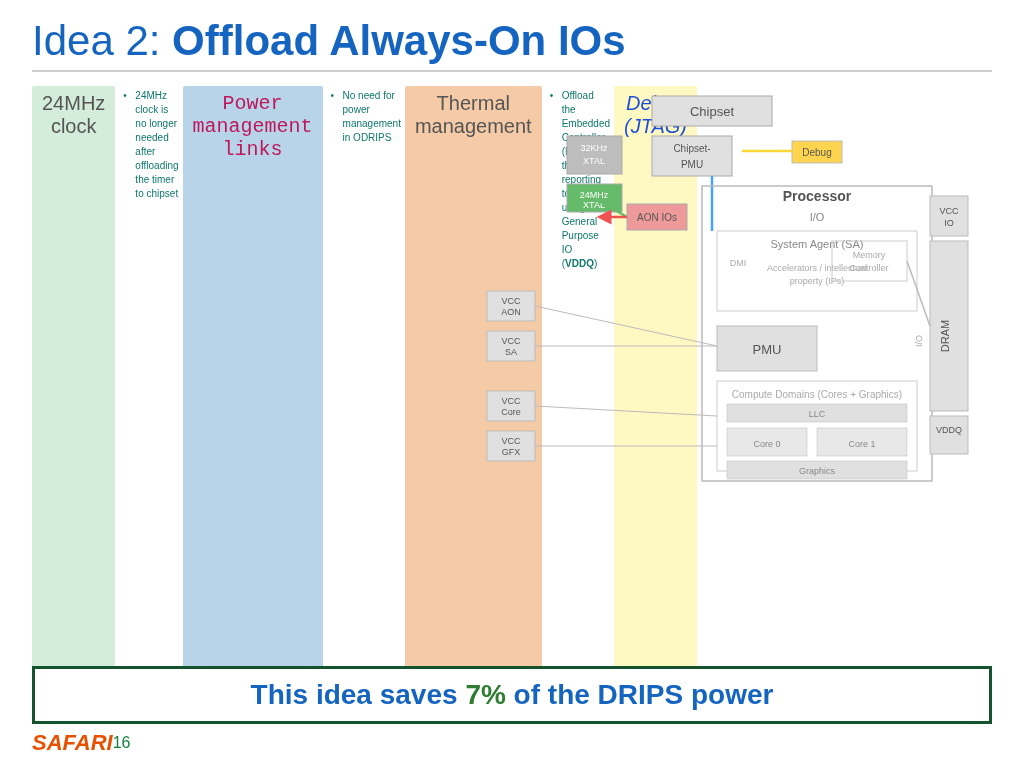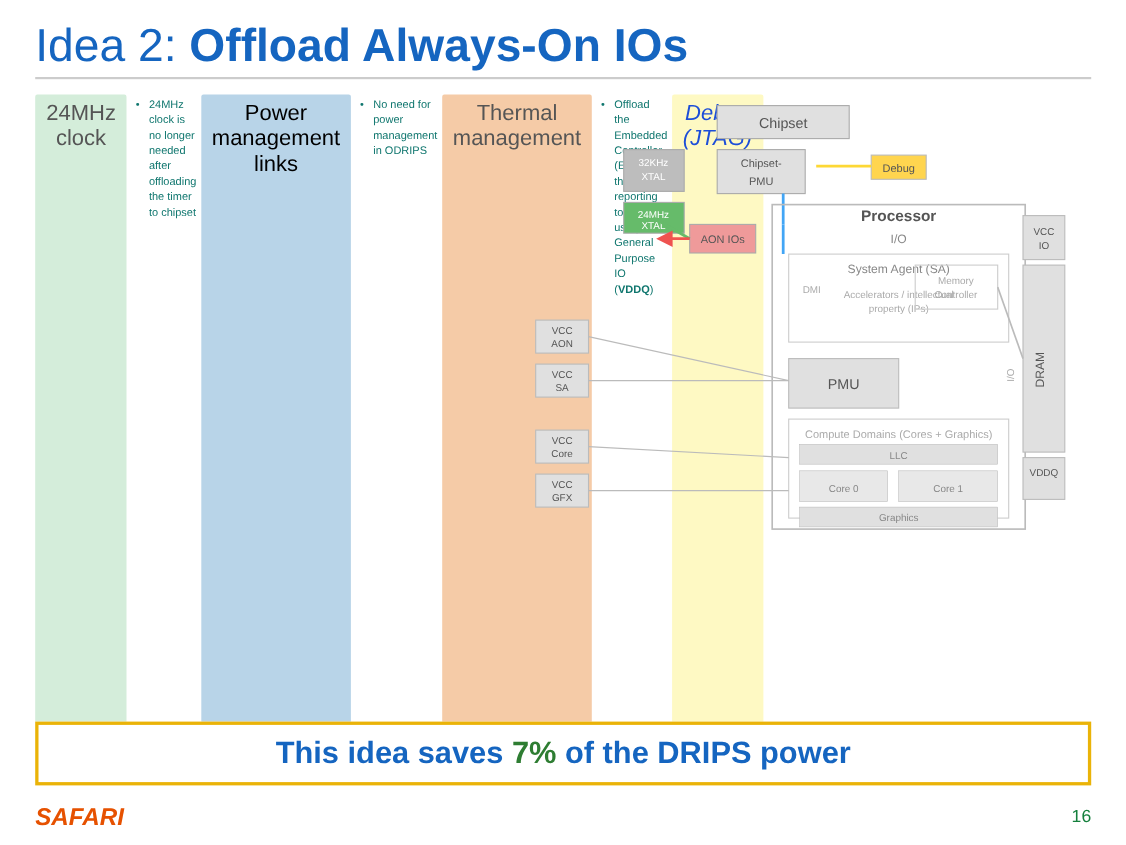--- a/index.html
+++ b/index.html
@@ -61,21 +61,22 @@
       border-radius: 2px;
       margin-bottom: 2px;
     }
 
     .section-header.clock {
       background: #d4edda;
       color: #555;
     }
     .section-header.power {
       background: #b8d4e8;
-      color: #000000;
+      color: #be185d;
+      font-family: Liberation Mono, monospace;
     }
     .section-header.thermal {
       background: #f5cba7;
       color: #555;
     }
     .section-header.debug {
       background: #fef9c3;
       color: #1d4ed8;
       font-style: italic;
     }
@@ -106,23 +107,23 @@
       position: relative;
     }
 
     .diagram svg {
       width: 100%;
       height: 100%;
     }
 
     .footer {
       display: flex;
-      justify-content: space-between;
+      justify-content: flex-start;
       align-items: center;
-      margin-top: 12px;
+      margin-top: 2px;
       padding-top: 4px;
     }
     .footer-logo {
       font-size: 22px;
       font-weight: 900;
       font-style: italic;
       color: #e65100;
     }
     .footer-page {
       font-size: 16px;
@@ -261,21 +262,21 @@
           <line x1="103" y1="320" x2="285" y2="330" stroke="#bbb" stroke-width="1"></line>
           <line x1="103" y1="360" x2="285" y2="360" stroke="#bbb" stroke-width="1"></line>
 
           <line x1="475" y1="175" x2="498" y2="240" stroke="#bbb" stroke-width="1.5"></line>
         </svg>
       </div>
     </div>
   </div>
 
   <div style="position: relative; margin-top: -30px;">
-    <div style="border: 3px solid #eab308; background: #fff; padding: 10px 20px; text-align: center; font-size: 28px; font-weight: 900; color: #1565c0;">
+    <div style="border: 3px solid #14532d; background: #fff; padding: 10px 20px; text-align: center; font-size: 28px; font-weight: 900; color: #1565c0;">
       <span>This idea saves </span><span style="color: #2e7d32;">7%</span><span> of the DRIPS power</span>
     </div>
   </div>
 
   <div class="footer">
     <div class="footer-logo">SAFARI</div>
     <div class="footer-page">16</div>
   </div>
 </div>
 

